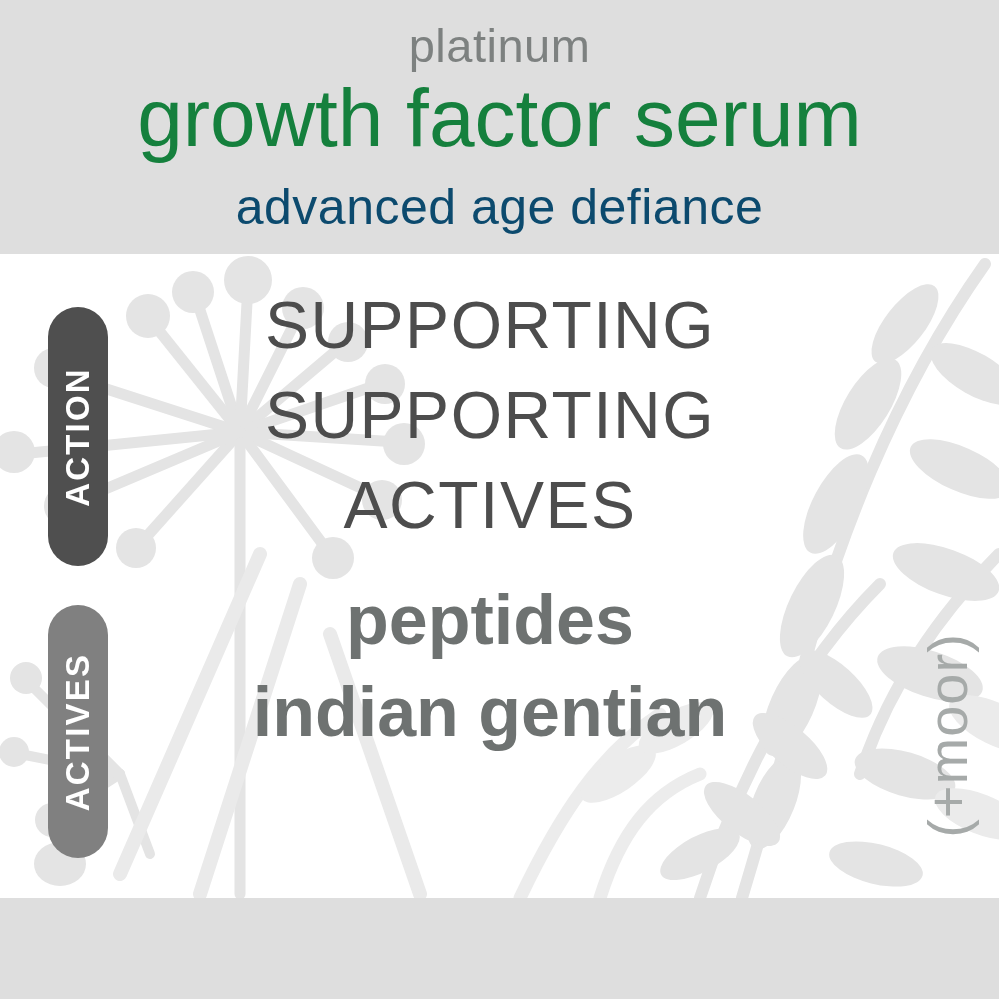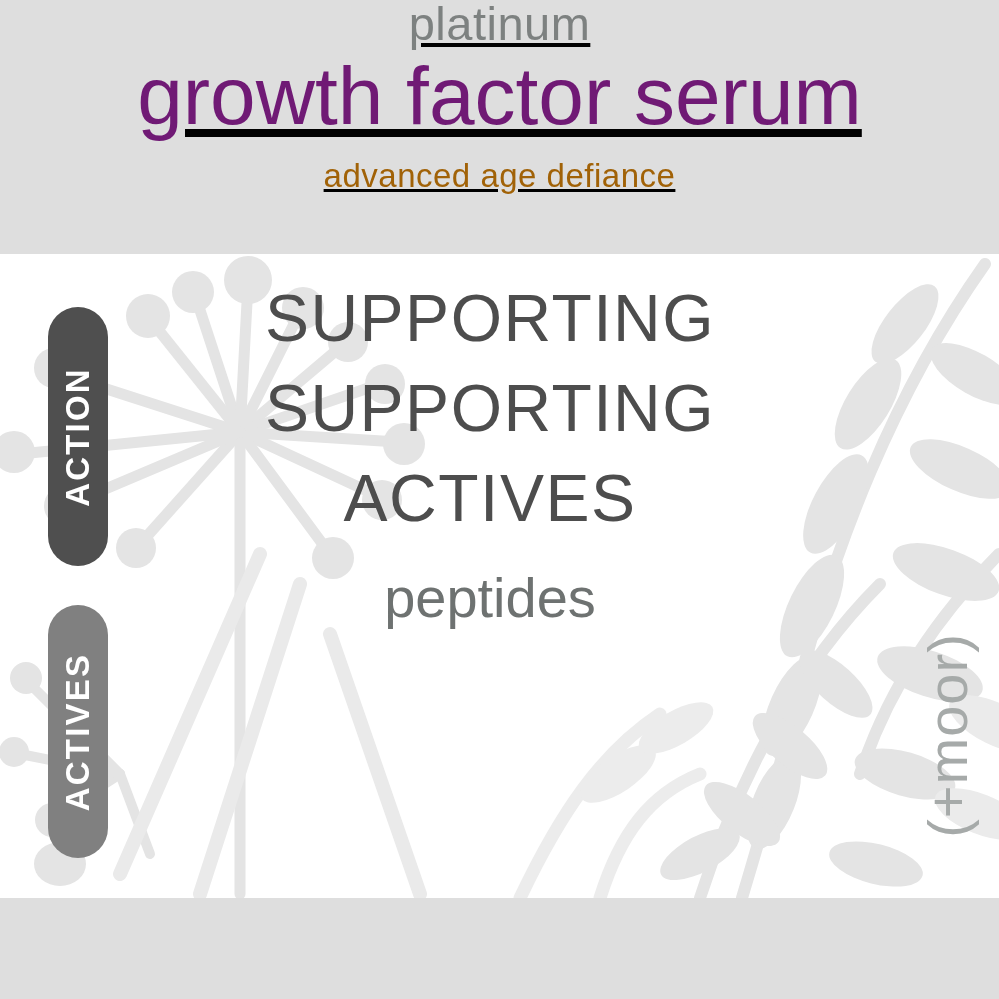--- a/index.html
+++ b/index.html
@@ -30,42 +30,42 @@
   
   .header-band {
     position: absolute;
     left: 0; top: 0;
     width: 999px;
     height: 254px;
     background: #dedede;
     display: flex;
     flex-direction: column;
     align-items: center;
-    text-decoration: underline;
+    justify-content: center;
   }
   .brand-eyebrow {
     font-size: 47px;
     font-weight: 400;
     color: #7d8180;
     letter-spacing: 0.5px;
     line-height: 1;
     margin-bottom: 6px;
   }
   .brand-title {
     font-size: 82px;
     font-weight: 400;
-    color: #701a75;
+    color: #15803d;
     letter-spacing: 0px;
     line-height: 1.05;
     white-space: nowrap;
   }
   .brand-subtitle {
-    font-size: 33px;
-    font-weight: 400;
-    color: #a16207;
+    font-size: 50px;
+    font-weight: 400;
+    color: #0c4a6e;
     letter-spacing: 0.5px;
     line-height: 1;
     margin-top: 20px;
   }
 
   
   .footer-band {
     position: absolute;
     left: 0; top: 898px;
     width: 999px;
@@ -111,37 +111,37 @@
     height: 620px;
     display: flex;
     flex-direction: column;
     justify-content: flex-start;
     align-items: center;
     text-align: center;
   }
   .action-list, .actives-list {
     width: 100%;
     list-style: none;
-    margin: 8px;
+    margin: 15px;
     padding: 0;
   }
   .action-list li {
     font-size: 66px;
     font-weight: 300;
     color: #4d4d4d;
     letter-spacing: 1.5px;
     line-height: 1.36;
     white-space: nowrap;
   }
   .actives-list {
     margin-top: 10px;
   }
   .actives-list li {
-    font-size: 56px;
-    font-weight: 400;
+    font-size: 70px;
+    font-weight: 700;
     color: #6e7271;
     letter-spacing: 0px;
     line-height: 1.31;
     white-space: nowrap;
   }
 
   
   .side-note {
     position: absolute;
     right: 4px;
@@ -275,20 +275,21 @@
   </div>
 
   <div class="content">
     <ul class="action-list">
       <li>SUPPORTING</li>
       <li>SUPPORTING</li>
       <li>ACTIVES</li>
     </ul>
     <ul class="actives-list">
       <li>peptides</li>
+      <li>indian gentian</li>
     </ul>
   </div>
 
   <div class="side-note">
     <span>(+moor)</span>
   </div>
 
   <div class="footer-band"></div>
 
 </div>

